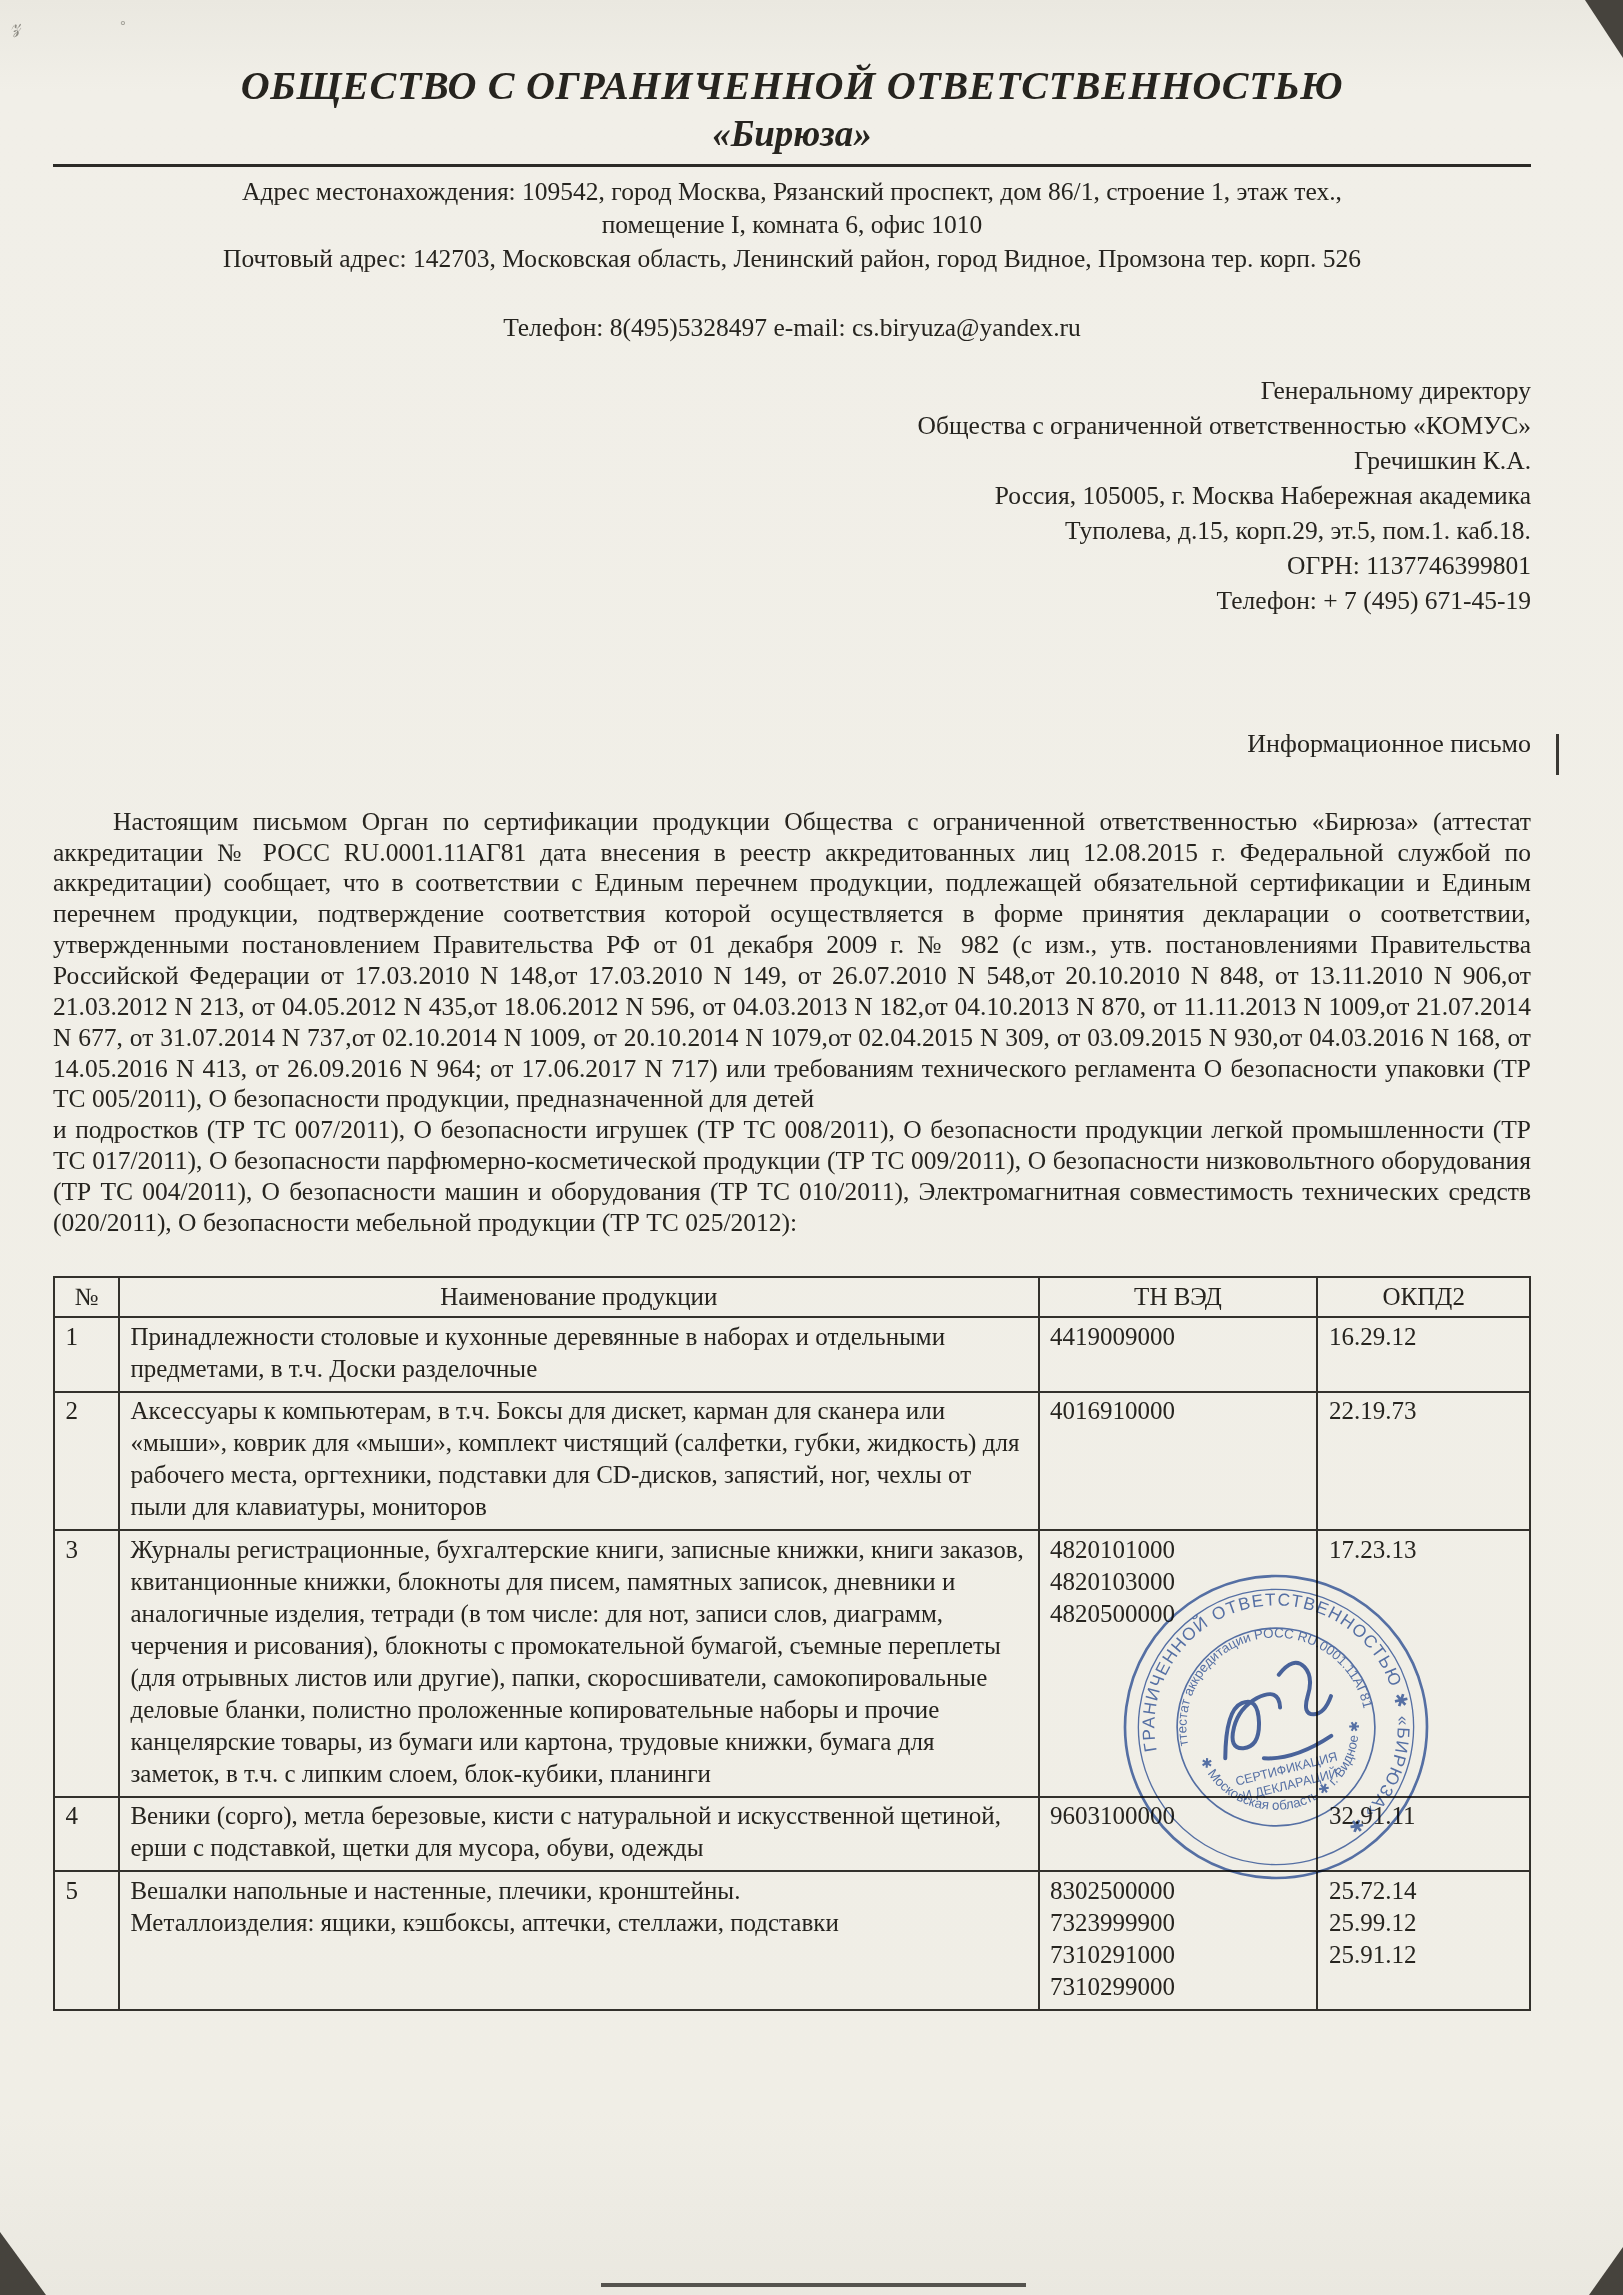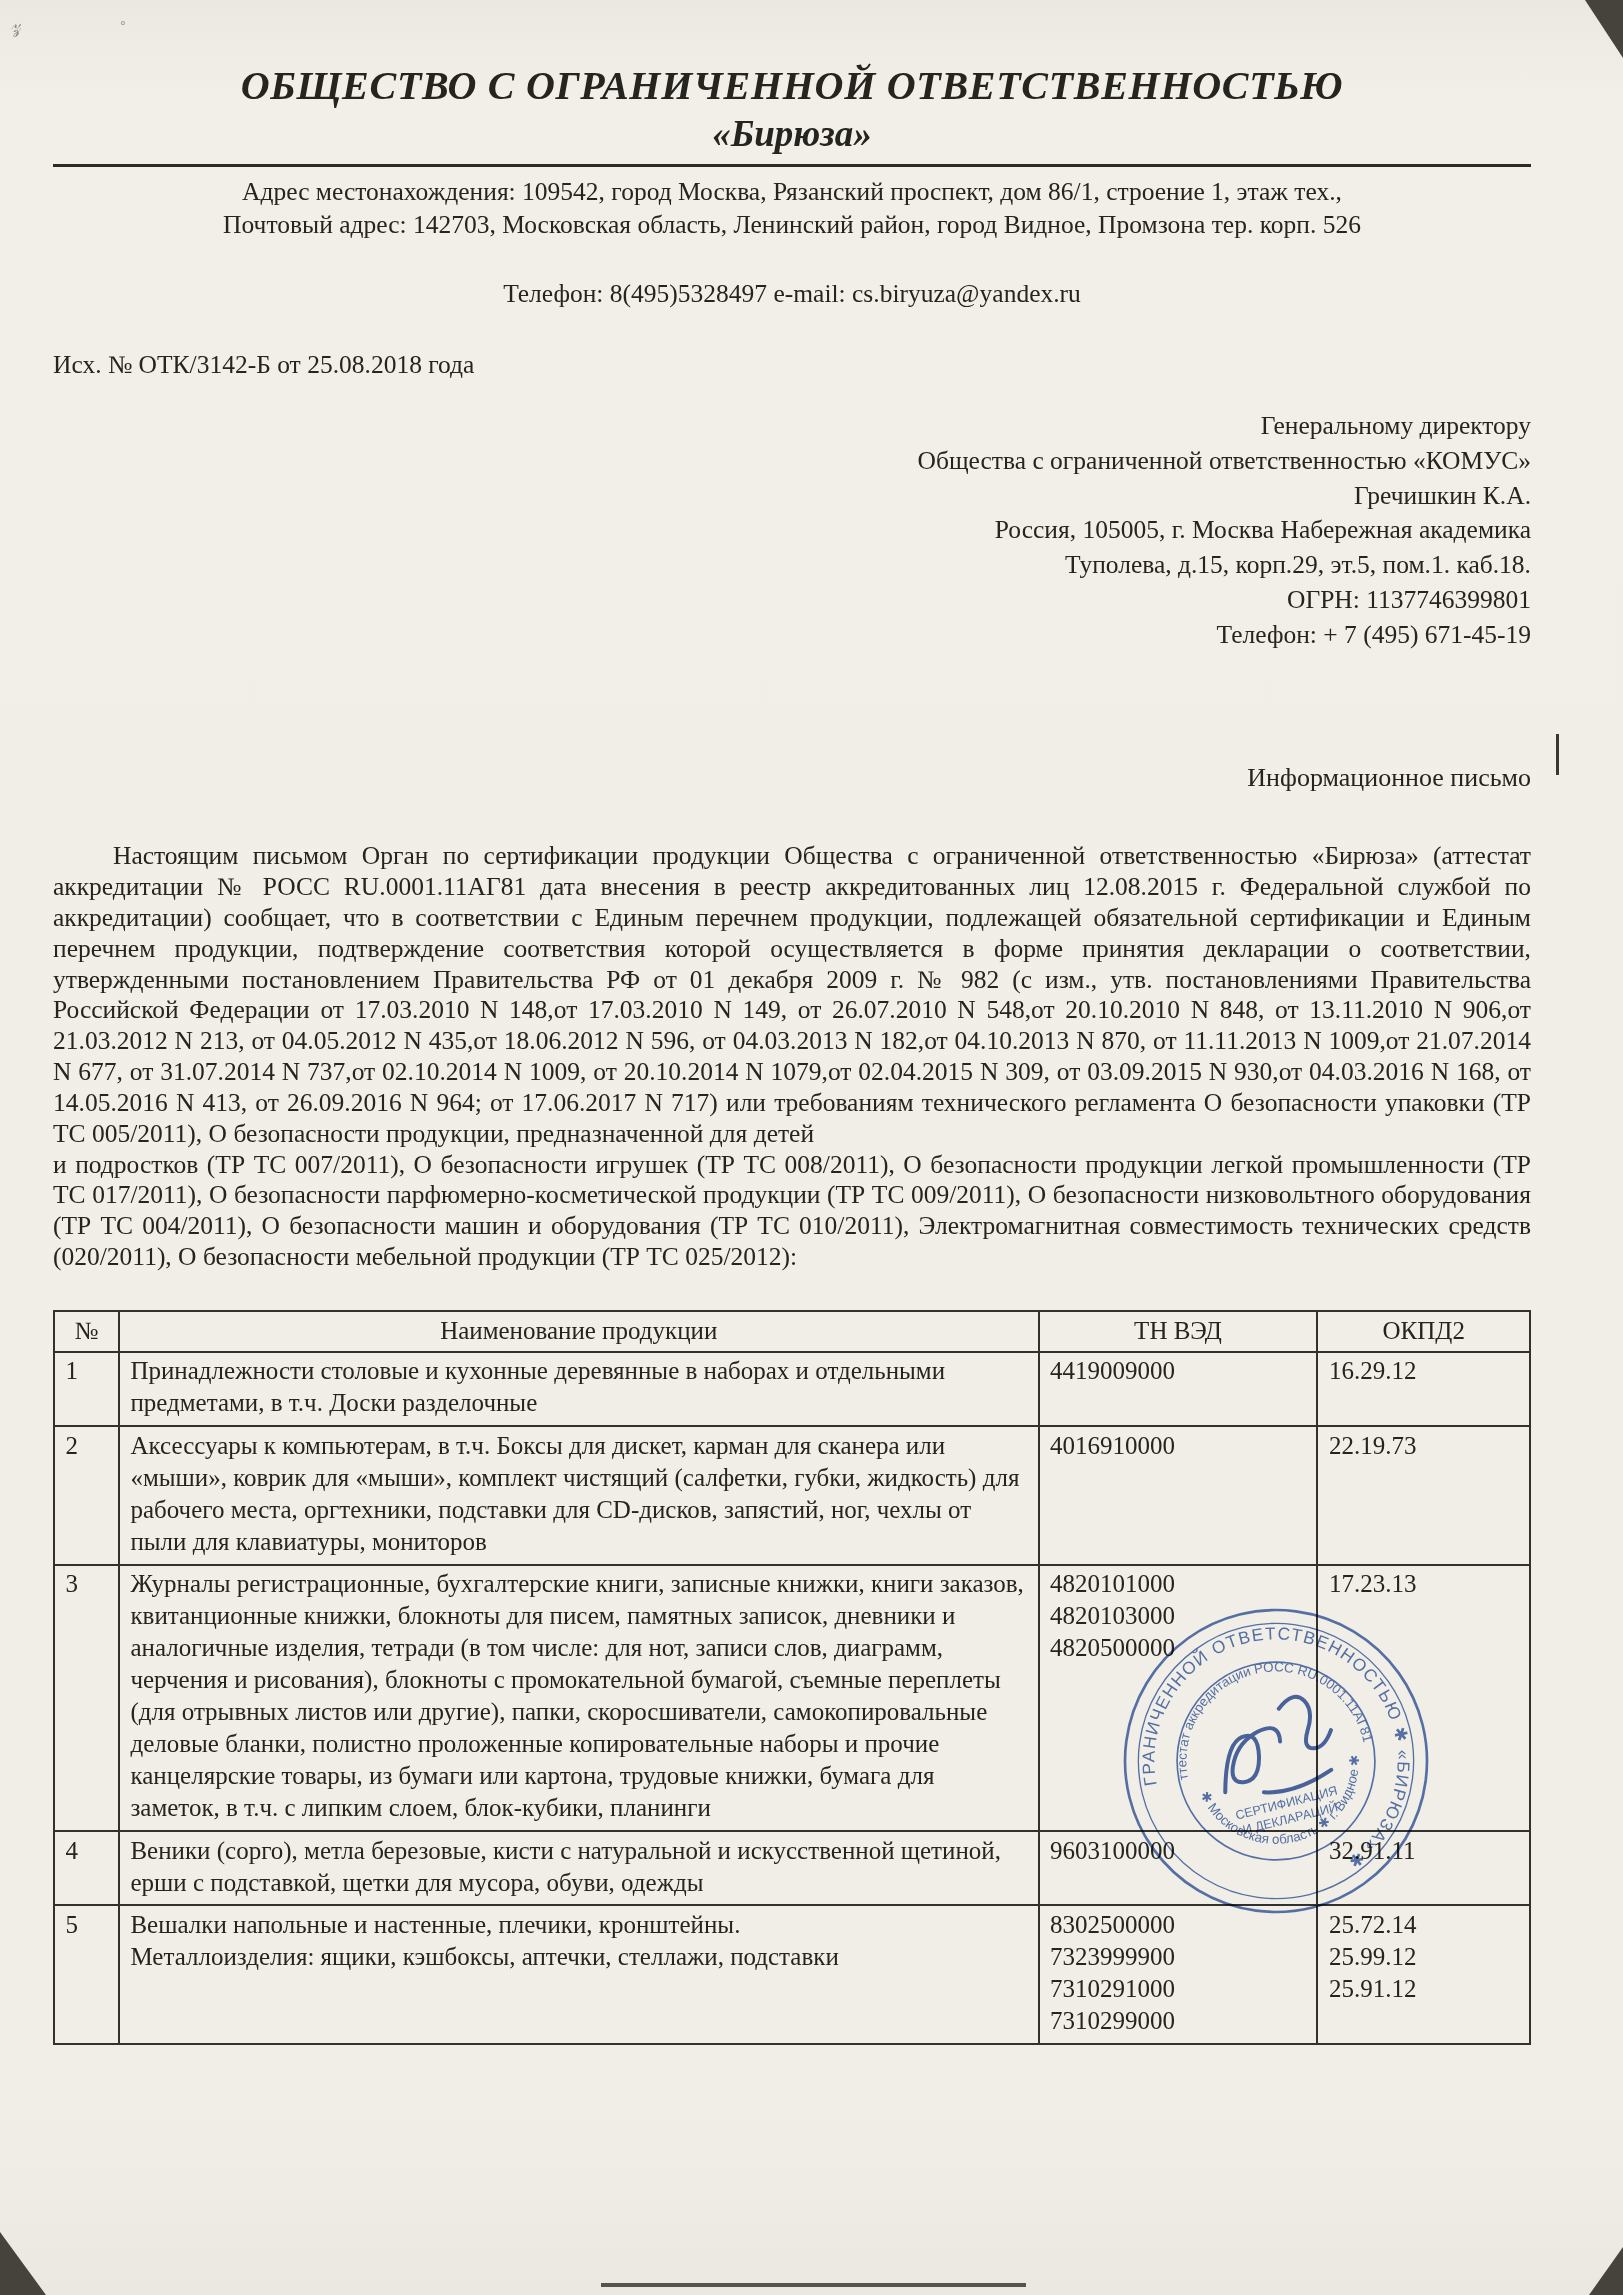--- a/index.html
+++ b/index.html
@@ -115,27 +115,27 @@
 </head>
 <body>
 
 <div class="page-inner">
 
   <div>
     <div class="org1">ОБЩЕСТВО С ОГРАНИЧЕННОЙ ОТВЕТСТВЕННОСТЬЮ</div>
     <div class="org2">«Бирюза»</div>
     <hr class="head-rule">
     <div class="addr-line">Адрес местонахождения: 109542, город Москва, Рязанский проспект, дом 86/1, строение 1, этаж тех.,</div>
+    <div class="addr-line">помещение I, комната 6, офис 1010</div>
     <div class="addr-line">Почтовый адрес: 142703, Московская область, Ленинский район, город Видное, Промзона тер. корп. 526</div>
     <div class="reg-block">
       <div class="reg-line">Телефон: 8(495)5328497 e-mail: cs.biryuza@yandex.ru</div>
     </div>
   </div>
 
-  <div class="outgoing">Исх. № ОТК/3142-Б от 25.08.2018 года</div>
 
   <div class="recipient">
     <div>Генеральному директору</div>
     <div>Общества с ограниченной ответственностью «КОМУС»</div>
     <div>Гречишкин К.А.</div>
     <div>Россия, 105005, г. Москва Набережная академика</div>
     <div>Туполева, д.15, корп.29, эт.5, пом.1. каб.18.</div>
     <div>ОГРН: 1137746399801</div>
     <div>Телефон: + 7 (495) 671-45-19</div>
   </div>

